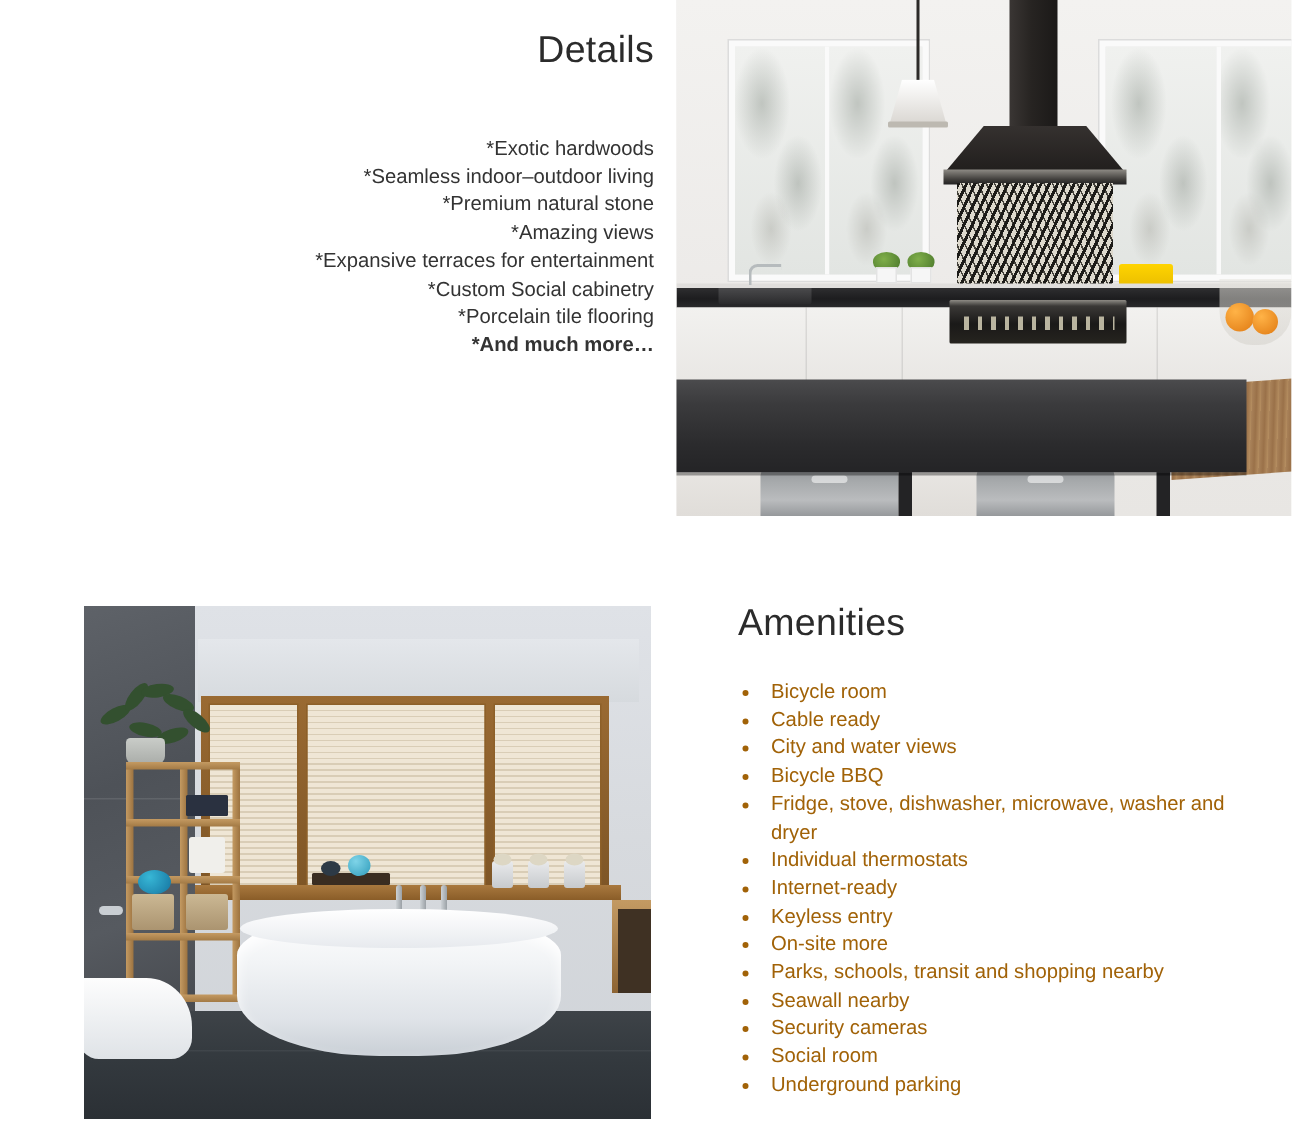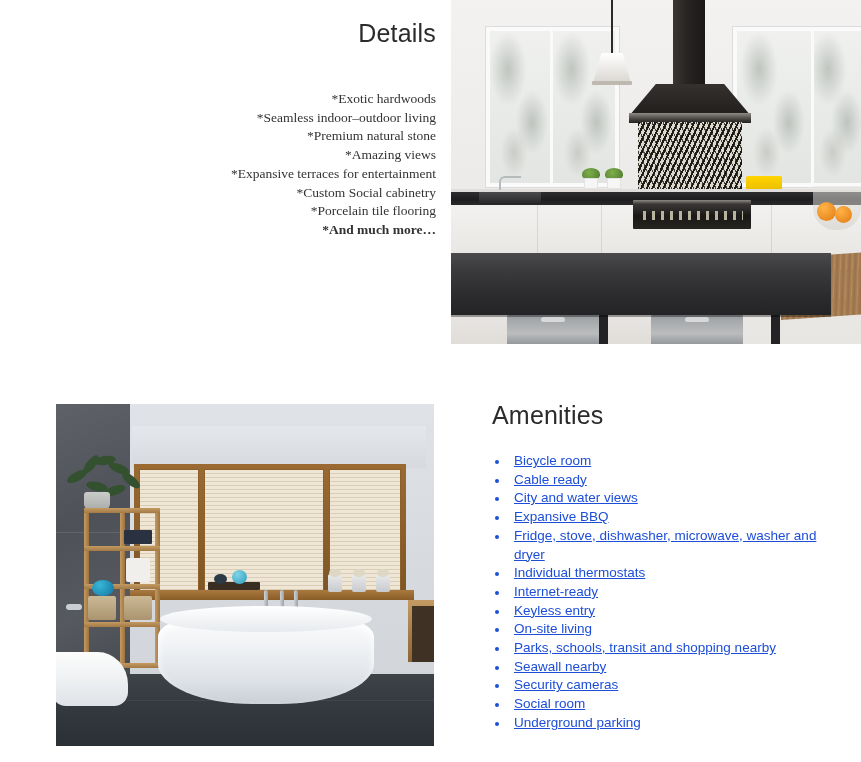--- a/index.html
+++ b/index.html
@@ -38,21 +38,20 @@
     margin: 0;
     white-space: nowrap;
   }
   .details-col .section-heading { padding-top: 18px; }
 
   .details-list {
     margin: 0;
     padding: 0;
     list-style: none;
     margin-top: 42px;
-    font-family: Liberation Serif, serif;
   }
   .details-list li {
     font-size: 13.5px;
     line-height: 18.7px;
     color: #333333;
     white-space: nowrap;
   }
   .details-list li .star {
     display: inline-block;
     width: 8px;
@@ -91,23 +90,22 @@
   .amenities-col .section-heading { padding-top: 10px; }
   .amenities-list {
     margin: 0;
     margin-top: 22px;
     padding: 0 0 0 17px;
     list-style: disc;
   }
   .amenities-list li {
     font-size: 13.5px;
     line-height: 18.7px;
-    color: #1d4ed8;
+    color: #a16207;
     padding-left: 5px;
-    text-decoration: underline;
   }
   .amenities-list li::marker { font-size: 12px; }
 
   
 
   
   .k-wall {
     position: absolute; inset: 0;
     background: linear-gradient(180deg,#f3f2f0 0%, #eceae8 60%, #e8e6e3 100%);
   }
@@ -550,26 +548,26 @@
     <div class="b-bidet"></div>
   </div>
 
   <div class="amenities-col">
     <h2 class="section-heading">Amenities</h2>
 
     <ul class="amenities-list">
       <li>Bicycle room</li>
       <li>Cable ready</li>
       <li>City and water views</li>
-      <li>Expansive BBQ</li>
+      <li>Bicycle BBQ</li>
       <li>Fridge, stove, dishwasher, microwave, washer and dryer</li>
       <li>Individual thermostats</li>
       <li>Internet-ready</li>
       <li>Keyless entry</li>
-      <li>On-site living</li>
+      <li>On-site more</li>
       <li>Parks, schools, transit and shopping nearby</li>
       <li>Seawall nearby</li>
       <li>Security cameras</li>
       <li>Social room</li>
       <li>Underground parking</li>
     </ul>
   </div>
 </div>
 
 </body></html>

